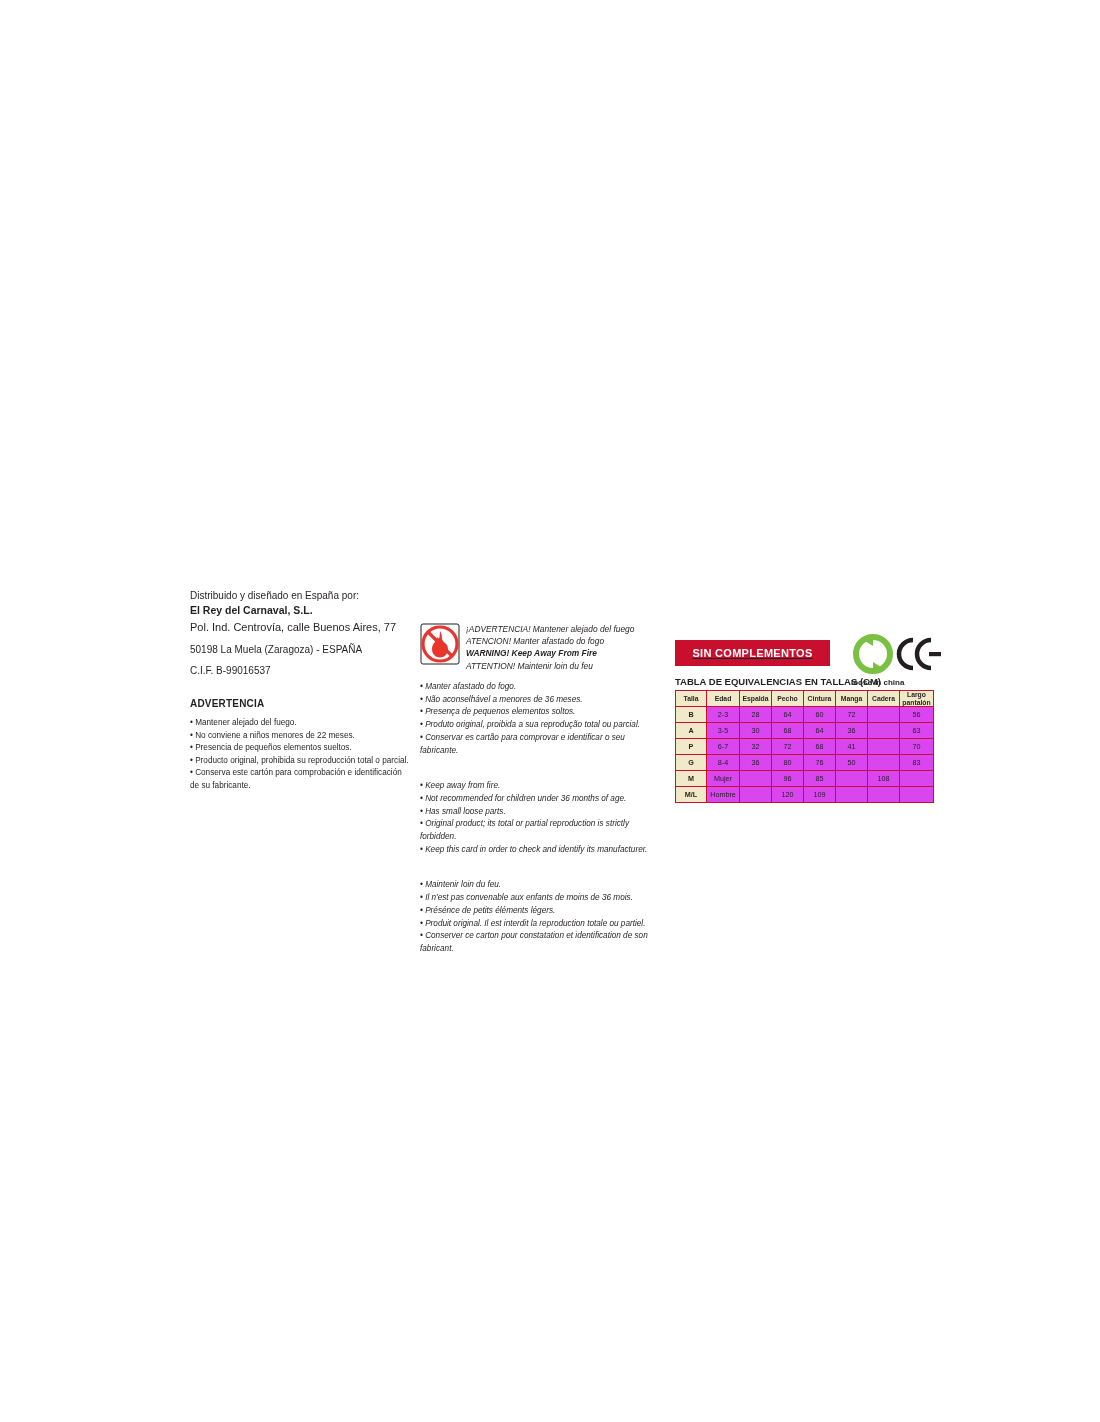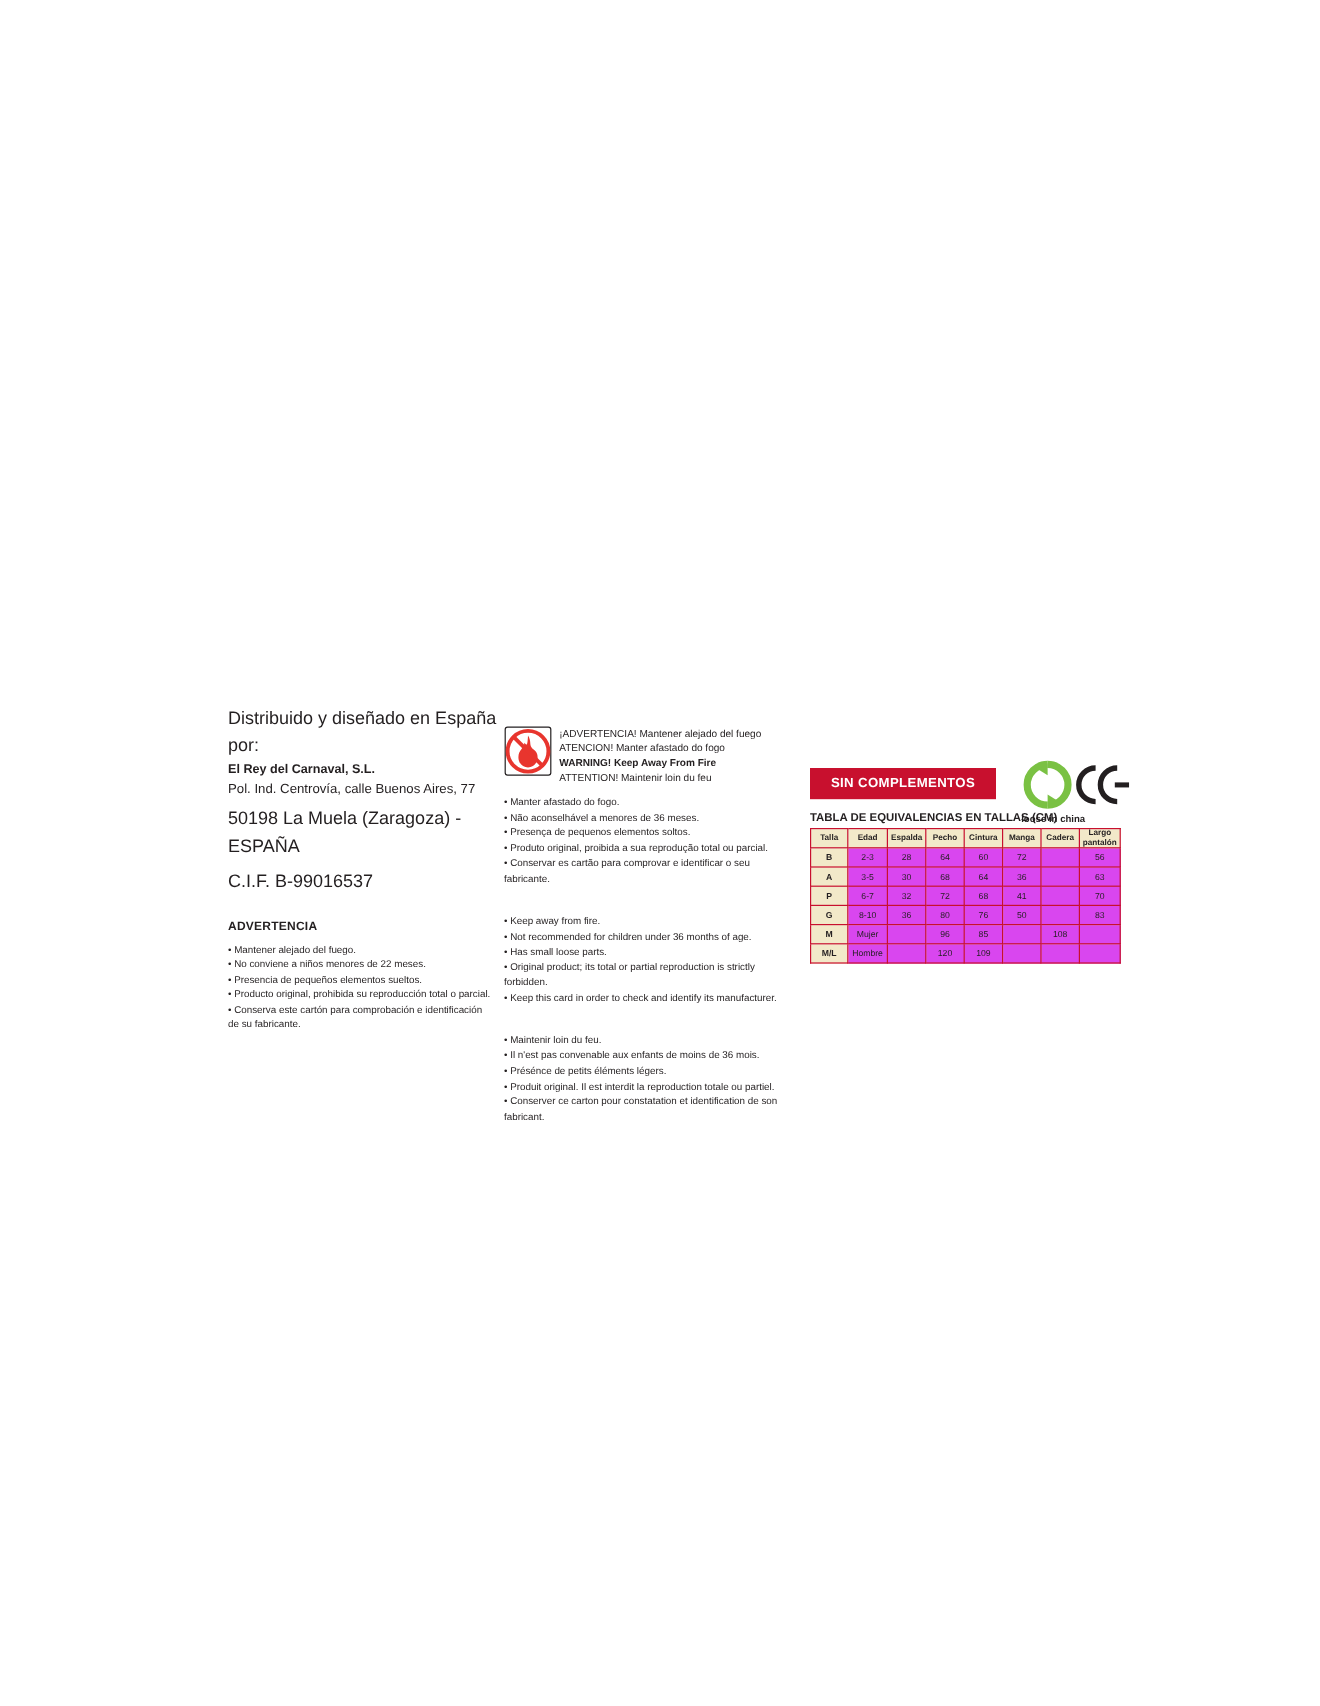--- a/index.html
+++ b/index.html
@@ -59,21 +59,21 @@
   }
   .logo-confetti {
     position: absolute;
     left: 82px;
     top: 12px;
     width: 46px;
     height: 28px;
   }
 
   .dist-line {
-    font-size: 15px;
+    font-size: 10px;
     color: #231f20;
     line-height: 1.52;
     margin-top: 6px;
   }
   .dist-bold {
     font-size: 10.5px;
     font-weight: 700;
     line-height: 1.52;
   }
   .dist-ital {
@@ -94,22 +94,23 @@
   .bullets div {
     font-size: 8.2px;
     line-height: 1.52;
     color: #231f20;
   }
 
   
   .mid-block {
     position: absolute;
     left: 420px;
-    top: 605px;
+    top: 623px;
     width: 240px;
+    font-style: italic;
   }
   .warn-head {
     position: relative;
     height: 46px;
   }
   .warn-icon {
     position: absolute;
     left: 0;
     top: 0;
     width: 40px;
@@ -150,20 +151,21 @@
     width: 260px;
   }
 
   .sin-comp {
     width: 155px;
     height: 26px;
     background: #c8102e;
     display: flex;
     align-items: center;
     justify-content: center;
+    text-decoration: underline;
   }
   .sin-comp span {
     color: #ffffff;
     font-size: 11px;
     font-weight: 700;
     letter-spacing: 0.3px;
   }
 
   .marks {
     position: absolute;
@@ -356,21 +358,21 @@
           <td>6-7</td>
           <td>32</td>
           <td>72</td>
           <td>68</td>
           <td>41</td>
           <td></td>
           <td>70</td>
         </tr>
         <tr>
           <td>G</td>
-          <td>8-10</td>
+          <td>8-4</td>
           <td>36</td>
           <td>80</td>
           <td>76</td>
           <td>50</td>
           <td></td>
           <td>83</td>
         </tr>
         <tr>
           <td>M</td>
           <td>Mujer</td>

